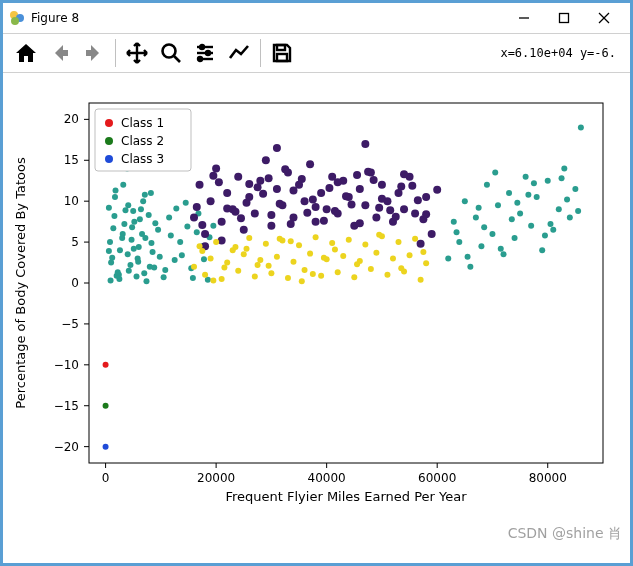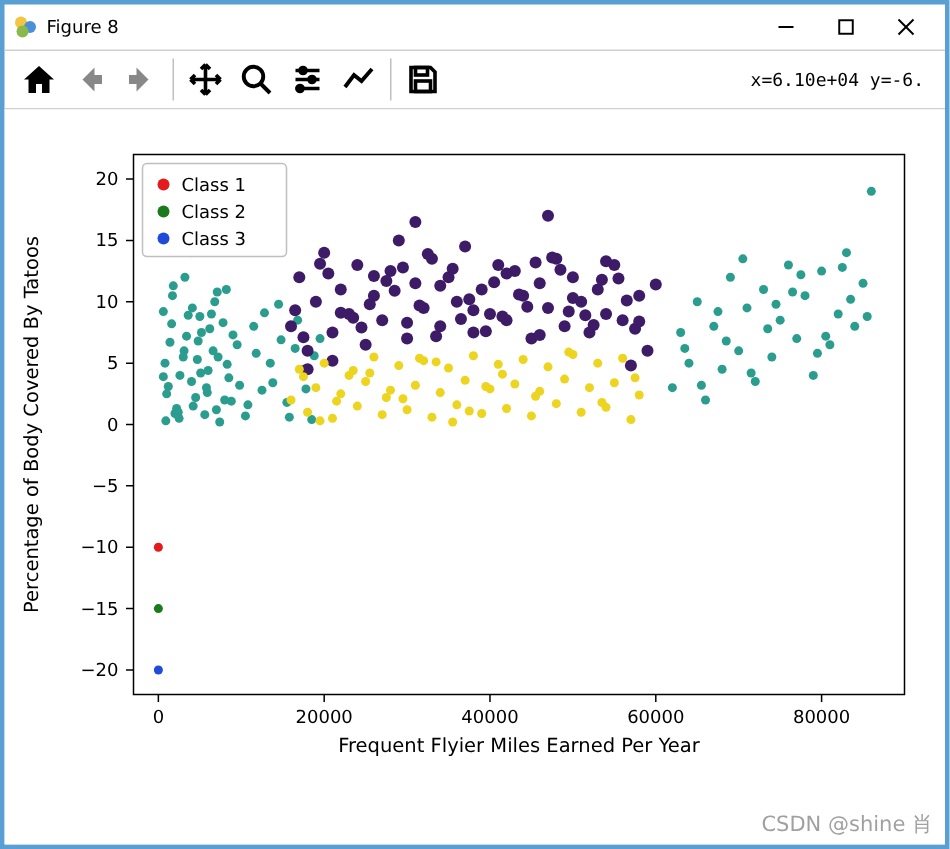--- a/index.html
+++ b/index.html
@@ -13,21 +13,21 @@
   .toolbar { height: 40px; border-top: 1px solid #d0d0d0; border-bottom: 1px solid #d0d0d0; display:flex; align-items:center; padding: 16px 6px; font-size:12px; }
   .tool { width:34px; height:34px; display:flex; align-items:center; justify-content:center; }
   .sep { width:1px; height:28px; background:#c0c0c0; margin:0 4px; }
   .coords { margin-left:auto; padding-right:8px; font-family: "DejaVu Sans Mono", monospace; color:#000; font-size:12px; }
   
   .figure { position:absolute; left:0; top:70px; right:0; bottom:0; background:#fff; }
   svg.plot { width: 100%; height: 100%; }
   .axis-label { font-size: 13px; fill:#000; }
   .tick-label { font-size: 12px; fill:#000; }
   .legend-label { font-size: 12px; fill:#000; }
-  .watermark { position:absolute; right:8px; bottom:4px; font-size:14px; color:rgba(120,120,120,0.7); pointer-events:none; }
+  .watermark { position:absolute; right:8px; bottom:20px; font-size:14px; color:rgba(120,120,120,0.7); pointer-events:none; }
 </style>
 </head>
 <body>
 
 <div class="titlebar">
   <span class="app-icon">
     <svg viewBox="0 0 16 16">
         <circle cx="5" cy="5" r="4" fill="#f4c542"></circle>
         <circle cx="11" cy="8" r="4" fill="#4a90d9"></circle>
         <circle cx="6" cy="11" r="4" fill="#8ab84a"></circle>

